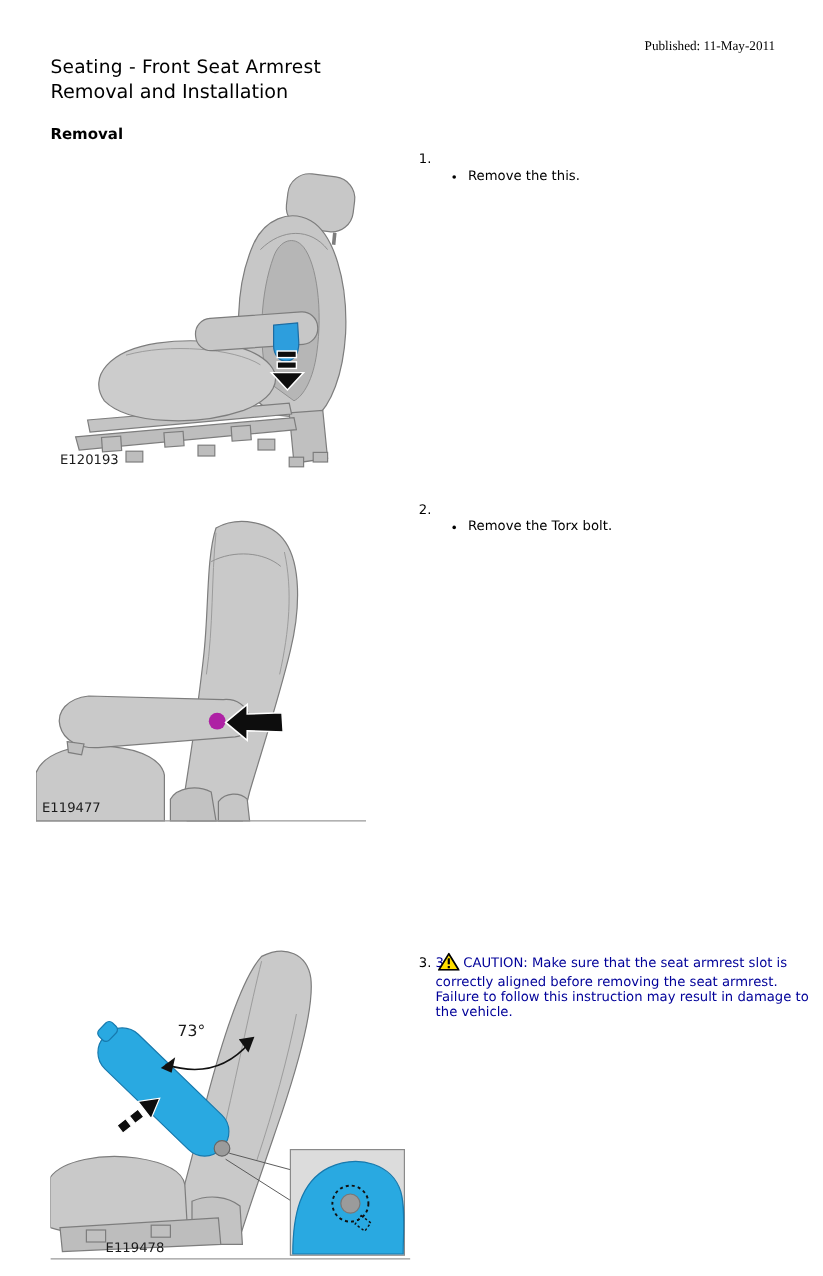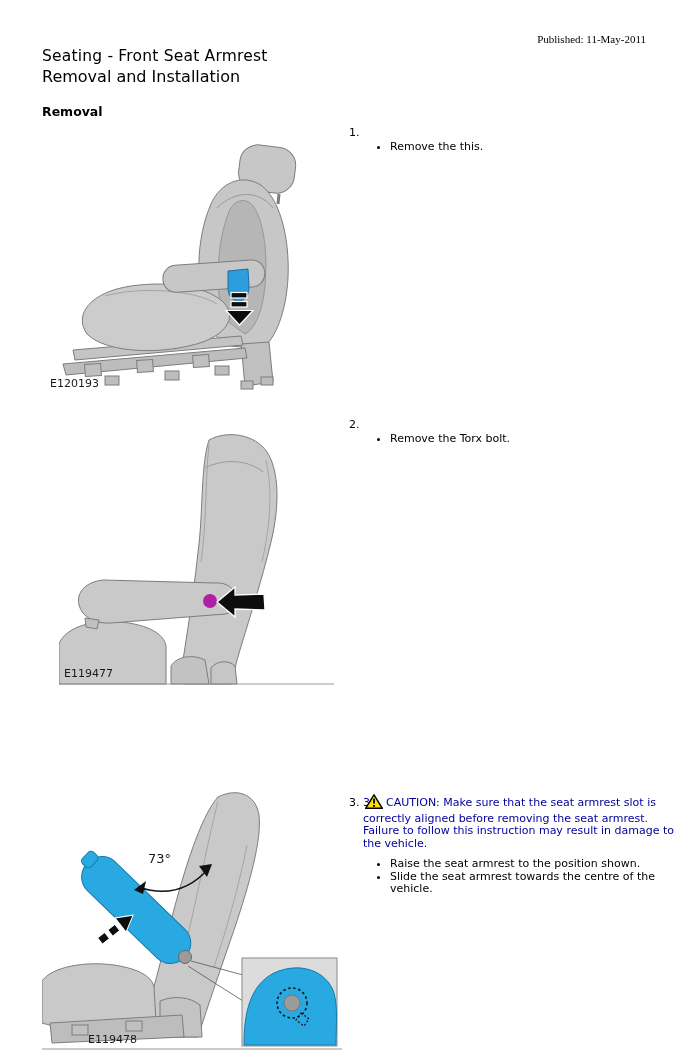--- a/index.html
+++ b/index.html
@@ -9,21 +9,21 @@
     font-family:"DejaVu Sans","Liberation Sans",sans-serif;
     color:#000;overflow:hidden;
   }
   .published{position:absolute;top:33px;right:40px;font-size:11px;font-family:Liberation Serif, serif;}
   .title{position:absolute;top:47px;left:42px;margin:0;font-size:15.5px;font-weight:normal;letter-spacing:.2px;}
   .subtitle{position:absolute;top:67px;left:42px;font-size:16px;}
   .section{position:absolute;top:104px;left:42px;margin:0;font-size:12.5px;font-weight:bold;}
 
   .figure{position:absolute;text-decoration:underline;}
   .fig1{left:45px;top:138px;width:275px;height:252px;}
-  .fig2{left:59px;top:430px;width:275px;height:255px;}
+  .fig2{left:30px;top:430px;width:275px;height:255px;}
   .fig3{left:42px;top:785px;width:300px;height:265px;}
   .figure svg{display:block;width:100%;height:100%;}
   .figlabel{position:absolute;left:5px;font-size:11px;color:#1a1a1a;background:transparent;}
   .fig1 .figlabel{bottom:0px;}
   .fig2 .figlabel{bottom:5px;}
   .fig3 .figlabel{bottom:4px;margin-left:41px;}
 
   .instructions{position:absolute;left:349px;font-size:11px;line-height:12.5px;}
   .inst1{top:127px;width:330px;}
   .inst2{top:419px;width:330px;}
@@ -175,17 +175,13 @@
 <div class="instructions inst3">
   <div class="caution-para">
     <span>3.</span>
     <span class="blue">3.</span>
     <span class="warn-icon"><svg width="18" height="15" viewBox="0 0 18 15">
           <polygon points="9,0.8 17.3,14.3 0.7,14.3" fill="#FFDF00" stroke="#000000" stroke-width="1.4"></polygon>
           <rect x="8.1" y="4.6" width="1.8" height="5" fill="#000000"></rect>
           <rect x="8.1" y="11" width="1.8" height="1.9" fill="#000000"></rect>
         </svg></span><span class="blue">CAUTION: Make sure that the seat armrest slot is correctly aligned before removing the seat armrest. Failure to follow this instruction may result in damage to the vehicle.</span>
   </div>
-  <ul class="bullets">
-    <li>Raise the seat armrest to the position shown.</li>
-    <li>Slide the seat armrest towards the centre of the vehicle.</li>
-  </ul>
 </div>
 
 </body></html>

